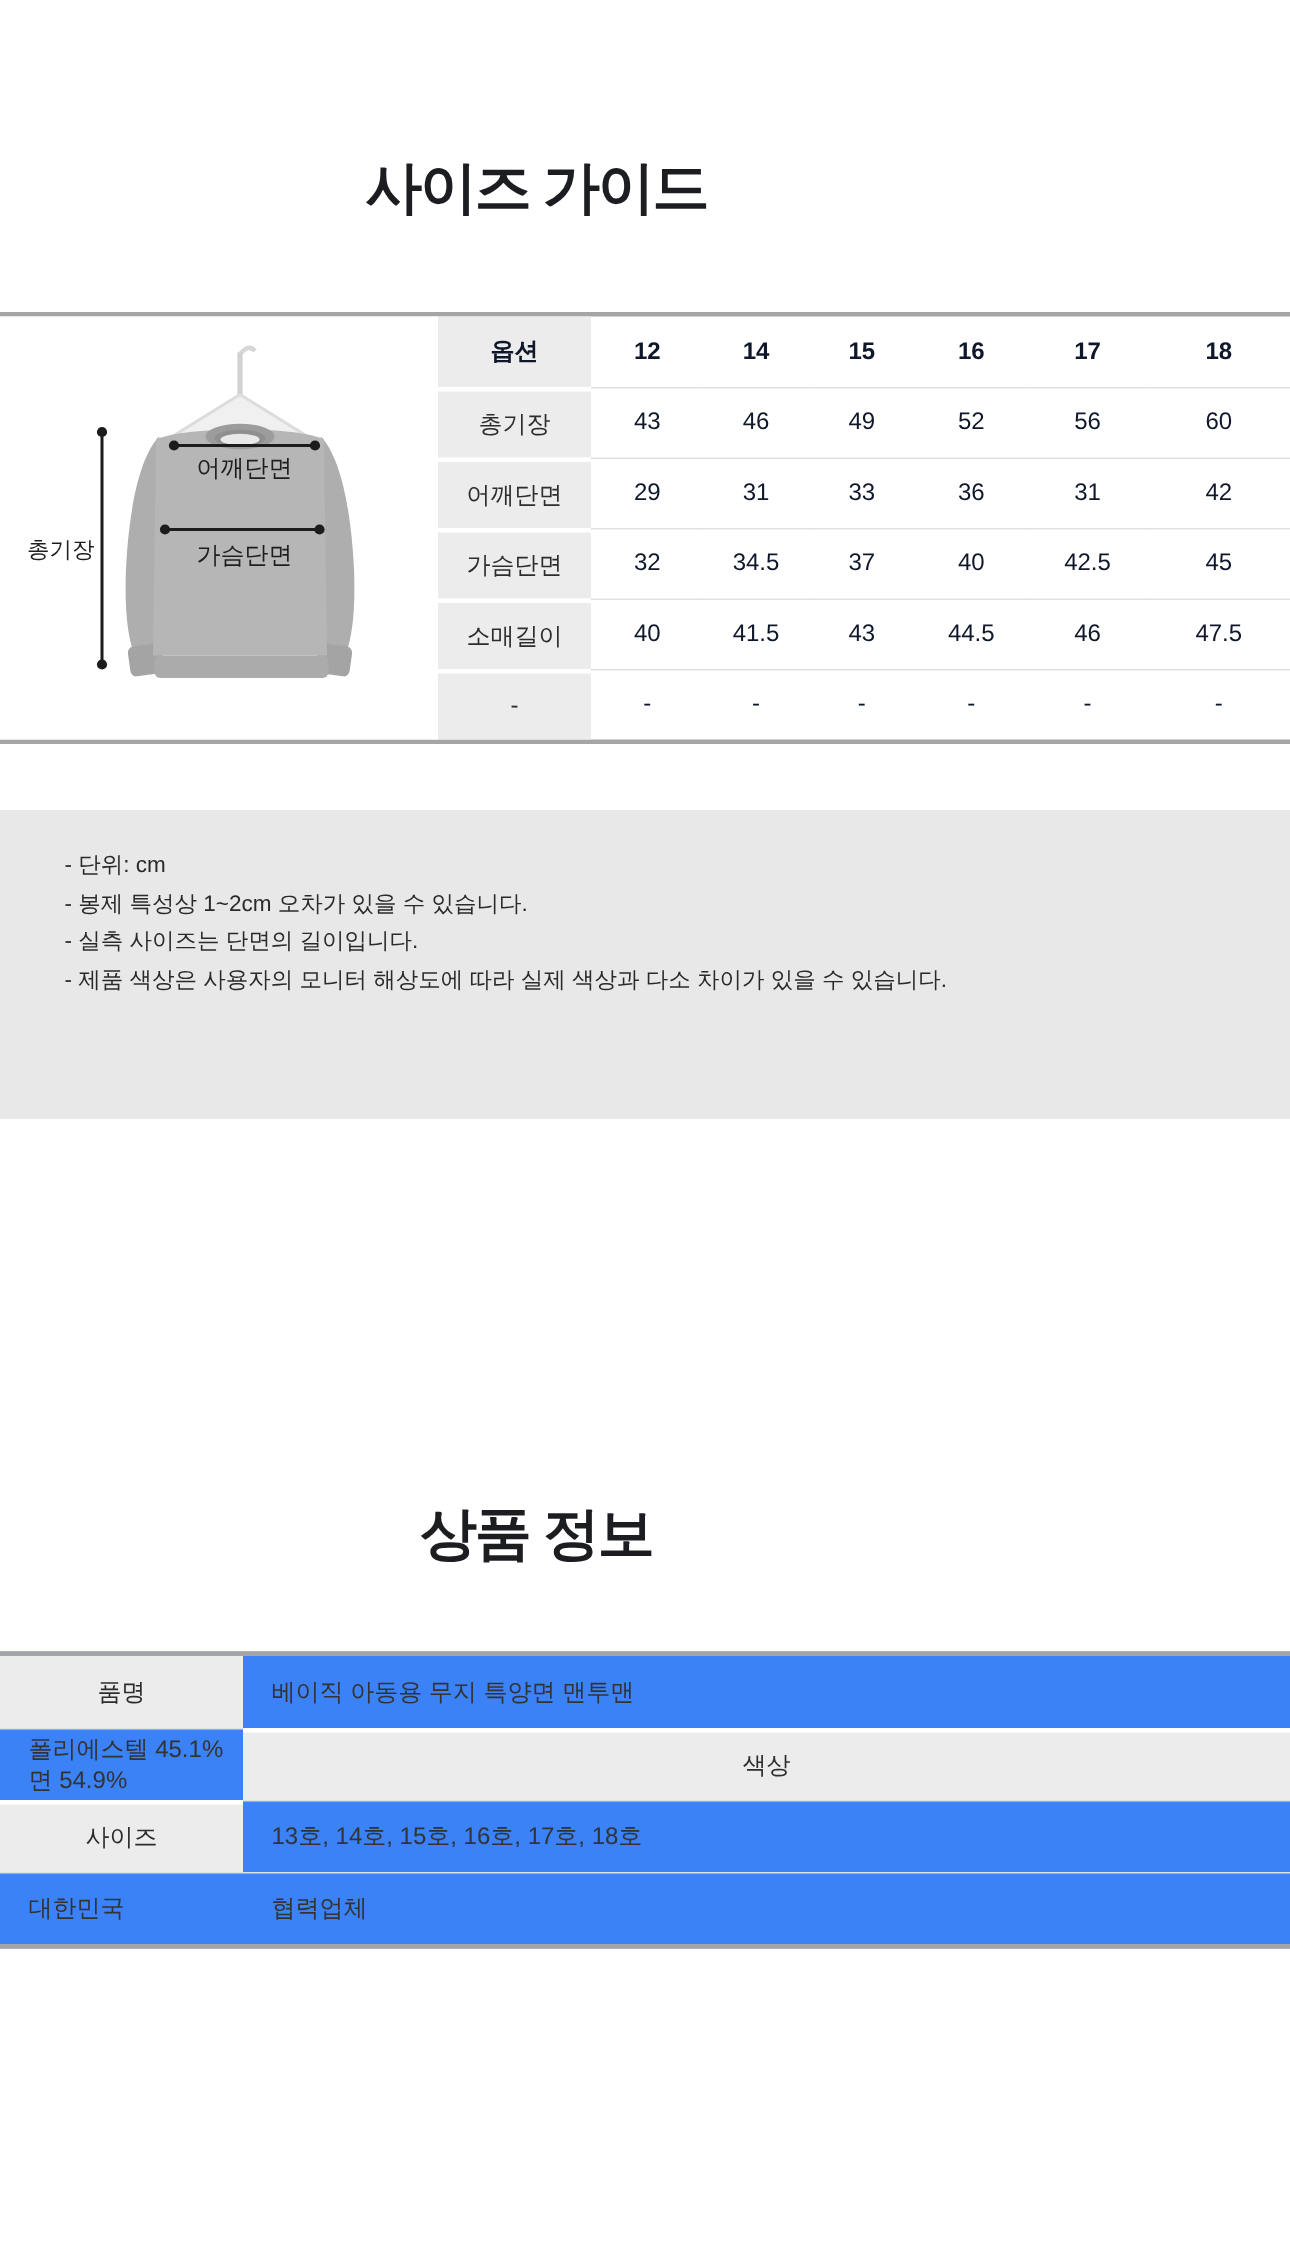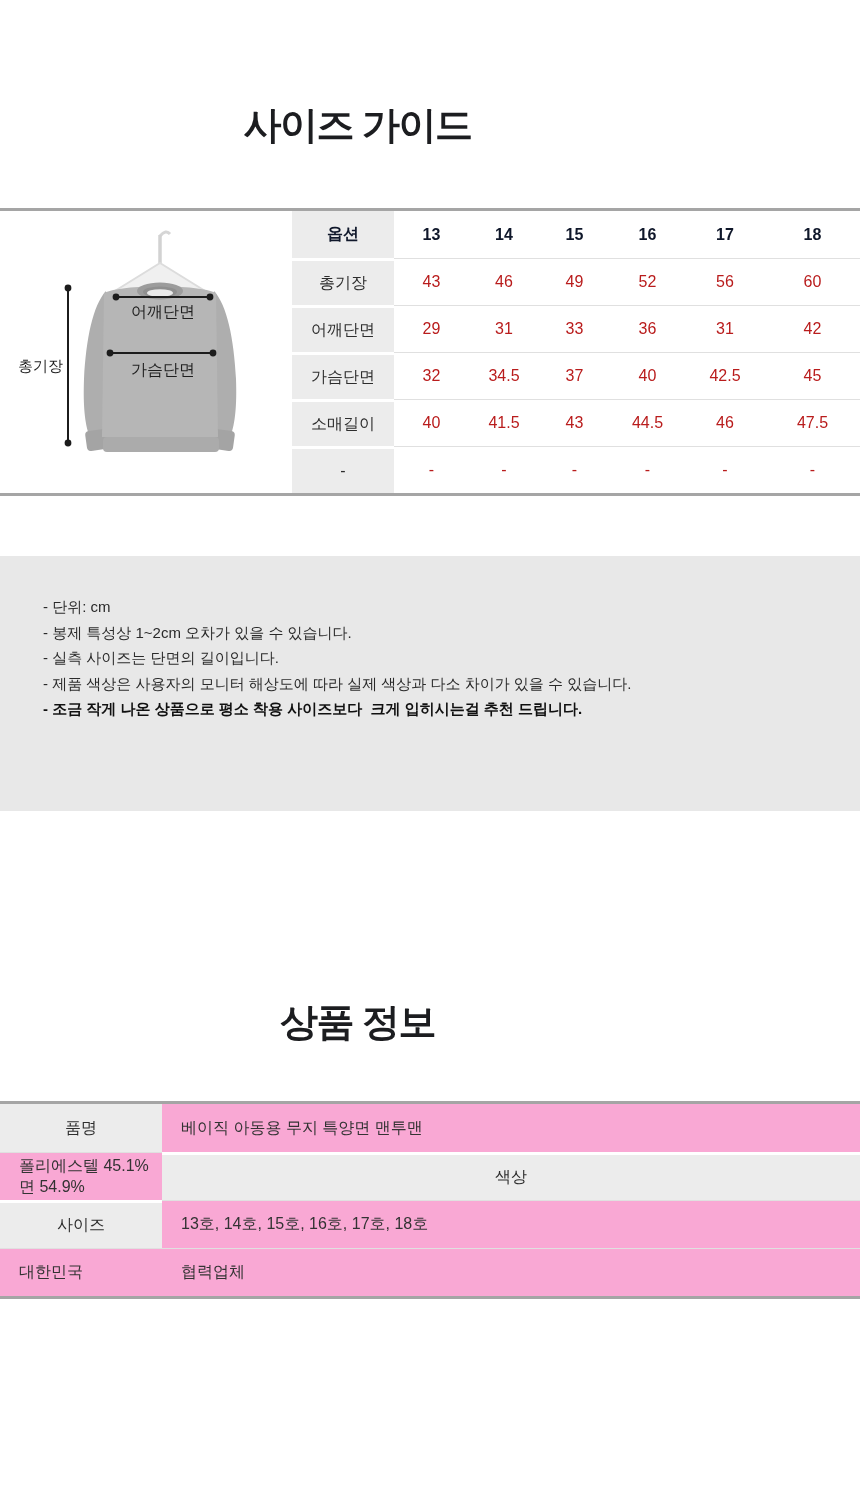--- a/index.html
+++ b/index.html
@@ -24,44 +24,44 @@
     grid-auto-rows: 47px;
     border-top: 3px solid #a5a5a5;
     border-bottom: 3px solid #a5a5a5;
     background: #ffffff;
   }
   .illus-cell { grid-column: 1; grid-row: 1 / span 6; position: relative; background: #ffffff; }
   .illus-cell svg { position: absolute; top: 0; left: 0; }
   .sc { display: flex; align-items: center; justify-content: center; font-size: 16px; }
   .sc.label { background: #ececec; color: #2d2d2d; }
   .sc.head  { font-weight: 700; color: #0f172a; }
-  .sc.val   { color: #b91c1c; }
+  .sc.val   { color: #0f172a; }
   .sc.last  { }
   .sc.dv { border-top: 1px solid #e0e0e0; }   
   .sc.lv { border-top: 3px solid #ffffff; }   
   svg text { font-family: "Liberation Sans", "DejaVu Sans", sans-serif; }
 
   
   .notes {
-    position: absolute; top: 556px; left: 0; width: 860px; height: 255px;
-    background: #e8e8e8; padding: 38px 40px 0 43px;
+    position: absolute; top: 540px; left: 0; width: 860px; height: 206px;
+    background: #e8e8e8; padding: 24px 40px 0 43px;
     font-size: 15px; line-height: 25.5px; color: #2a2a2a;
   }
   .notes div { white-space: pre-wrap; }
   .notes .bold-line { font-weight: 700; color: #101010; }
 
   
   .product-table {
     position: absolute; top: 1101px; left: 0; width: 860px;
     display: grid;
     grid-template-columns: 162px 698px;
     grid-auto-rows: 48px;
     border-top: 3px solid #a5a5a5;
     border-bottom: 3px solid #a5a5a5;
-    background: #f9a8d4;
+    background: #3b82f6;
   }
   .pc { display: flex; align-items: center; font-size: 16px; }
   .pc.label { background: #ececec; color: #2d2d2d; justify-content: center; }
   .pc.val { color: #333333; padding-left: 19px; white-space: pre-wrap; }
   .pc.dv { border-top: 1px solid #e0e0e0; }
   .pc.lv { border-top: 3px solid #ffffff; }
 </style>
 </head>
 <body>
 
@@ -103,21 +103,21 @@
           <circle cx="110" cy="142" r="3.4" stroke="none"></circle>
           <circle cx="213" cy="142" r="3.4" stroke="none"></circle>
         </g>
         <text x="63" y="160" text-anchor="end" font-size="15" fill="#1e1e1e">총기장</text>
         <text x="163" y="106" text-anchor="middle" font-size="16" fill="#1e1e1e">어깨단면</text>
         <text x="163" y="164" text-anchor="middle" font-size="16" fill="#1e1e1e">가슴단면</text>
       </svg>
     </div>
 
     <div class="sc label head">옵션</div>
-    <div class="sc head">13</div>
+    <div class="sc head">12</div>
     <div class="sc head">14</div>
     <div class="sc head">15</div>
     <div class="sc head">16</div>
     <div class="sc head">17</div>
     <div class="sc head last">18</div>
 
     <div class="sc label lv">총기장</div>
     <div class="sc val dv">43</div>
     <div class="sc val dv">46</div>
     <div class="sc val dv">49</div>
@@ -156,21 +156,20 @@
     <div class="sc val dv">-</div>
     <div class="sc val dv">-</div>
     <div class="sc val dv last">-</div>
   </div>
 
   <div class="notes">
     <div>- 단위: cm</div>
     <div>- 봉제 특성상 1~2cm 오차가 있을 수 있습니다.</div>
     <div>- 실측 사이즈는 단면의 길이입니다.</div>
     <div>- 제품 색상은 사용자의 모니터 해상도에 따라 실제 색상과 다소 차이가 있을 수 있습니다.</div>
-    <div class="bold-line">- 조금 작게 나온 상품으로 평소 착용 사이즈보다  크게 입히시는걸 추천 드립니다.</div>
   </div>
 
   <h1 class="big-title title-product">상품 정보</h1>
 
   <div class="product-table">
     <div class="pc label">품명</div>
     <div class="pc val">베이직 아동용 무지 특양면 맨투맨</div>
 
     <div class="pc val dv">폴리에스텔 45.1%  면 54.9%</div>
 

